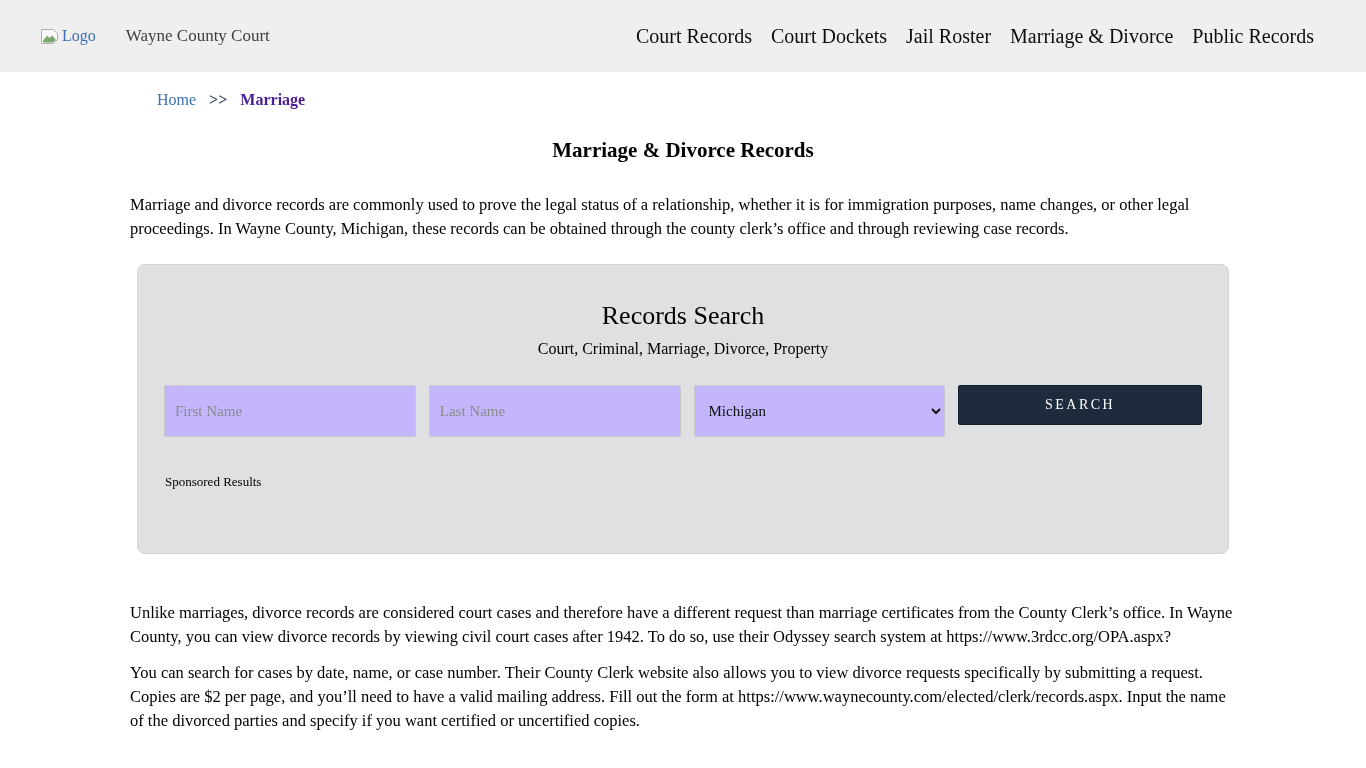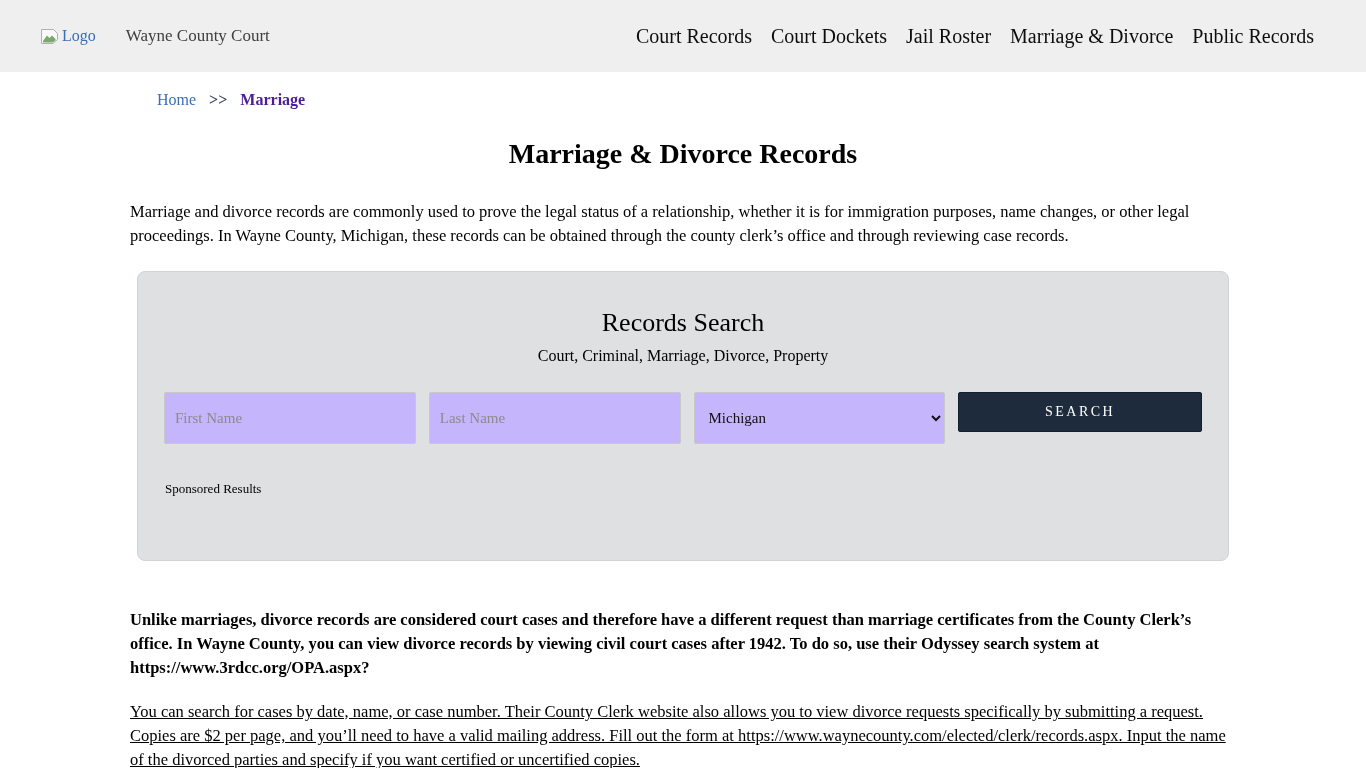--- a/index.html
+++ b/index.html
@@ -39,21 +39,21 @@
   
   .container { width: 1106px; margin: 0 auto; }
 
   .breadcrumb { margin-top: 19px; padding-left: 27px; font-size: 16px; }
   .breadcrumb a.home { color: #3b6eb5; text-decoration: none; cursor: pointer; }
   .breadcrumb .sep { color: #33415c; font-weight: bold; margin: 0 9px; }
   .breadcrumb .current { color: #4c1d95; font-weight: bold; }
 
   .page-title {
     text-align: center;
-    font-size: 28px;
+    font-size: 21px;
     font-weight: bold;
     margin: 29px 0 0 0;
   }
 
   .body-text {
     font-size: 16.5px;
     line-height: 24px;
     margin: 30px 0 0 0;
   }
 
@@ -90,22 +90,22 @@
     border: 1px solid #14202e;
     color: #ffffff;
     font-family: "Liberation Serif", serif;
     font-size: 14px;
     letter-spacing: 2.5px;
     cursor: pointer;
     border-radius: 2px;
   }
   .sponsored { font-size: 13px; margin-top: 37px; margin-left: 1px; }
 
-  .para2 { margin-top: 47px; font-weight: bold; }
-  .para3 { margin-top: 20px; text-decoration: underline; }
+  .para2 { margin-top: 47px; }
+  .para3 { margin-top: 12px; }
 </style>
 </head>
 <body>
 
 <div class="header">
   <div class="brand">
     <a class="logo-link">
       <svg width="19" height="17" viewBox="0 0 19 17">
         <path d="M1.5 1.5 H13.5 L17.5 5.5 V11.5 L13 15.5 H1.5 Z" fill="#f8f8f8" stroke="#b0b0b0" stroke-width="1"></path>
         <path d="M3 13 L7 7.5 L9.5 10 L12 7.5 L15.5 11 V12.5 L12.5 14.5 H3 Z" fill="#7aa86f"></path>

